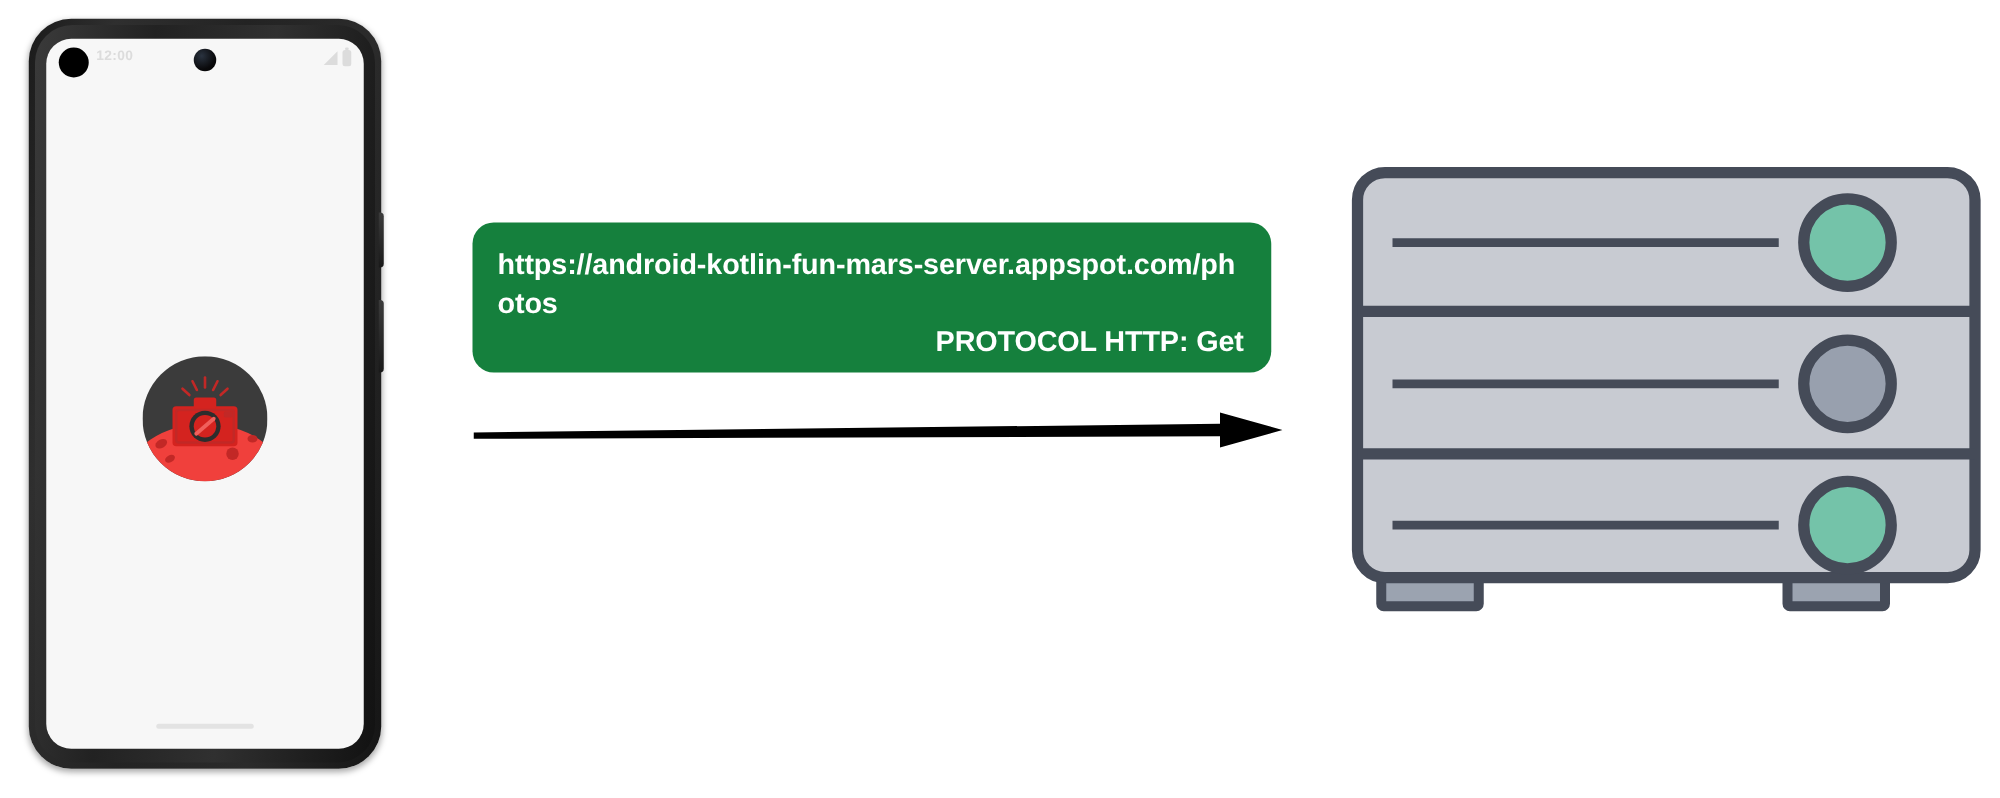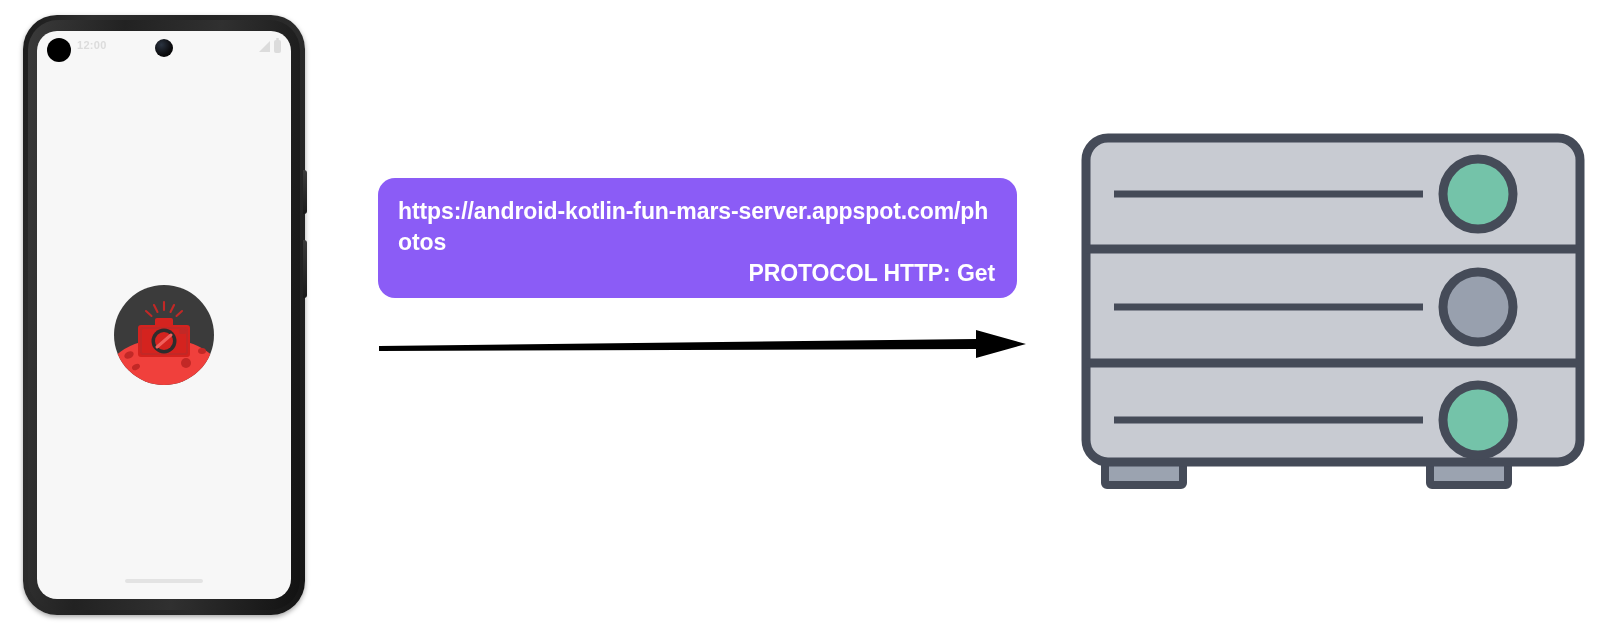--- a/index.html
+++ b/index.html
@@ -160,21 +160,21 @@
   .side-button.power  { top: 155px; height: 44px; }
   .side-button.volume { top: 225px; height: 58px; }
 
   
   #url-box {
     position: absolute;
     left: 378px;
     top: 178px;
     width: 639px;
     height: 120px;
-    background: #8b5cf6;
+    background: #15803d;
     border-radius: 17px;
     box-sizing: border-box;
     padding: 18px 22px 18px 20px;
   }
   .url-text {
     color: #ffffff;
     font-size: 23px;
     font-weight: bold;
     line-height: 31px;
     letter-spacing: -0.1px;

